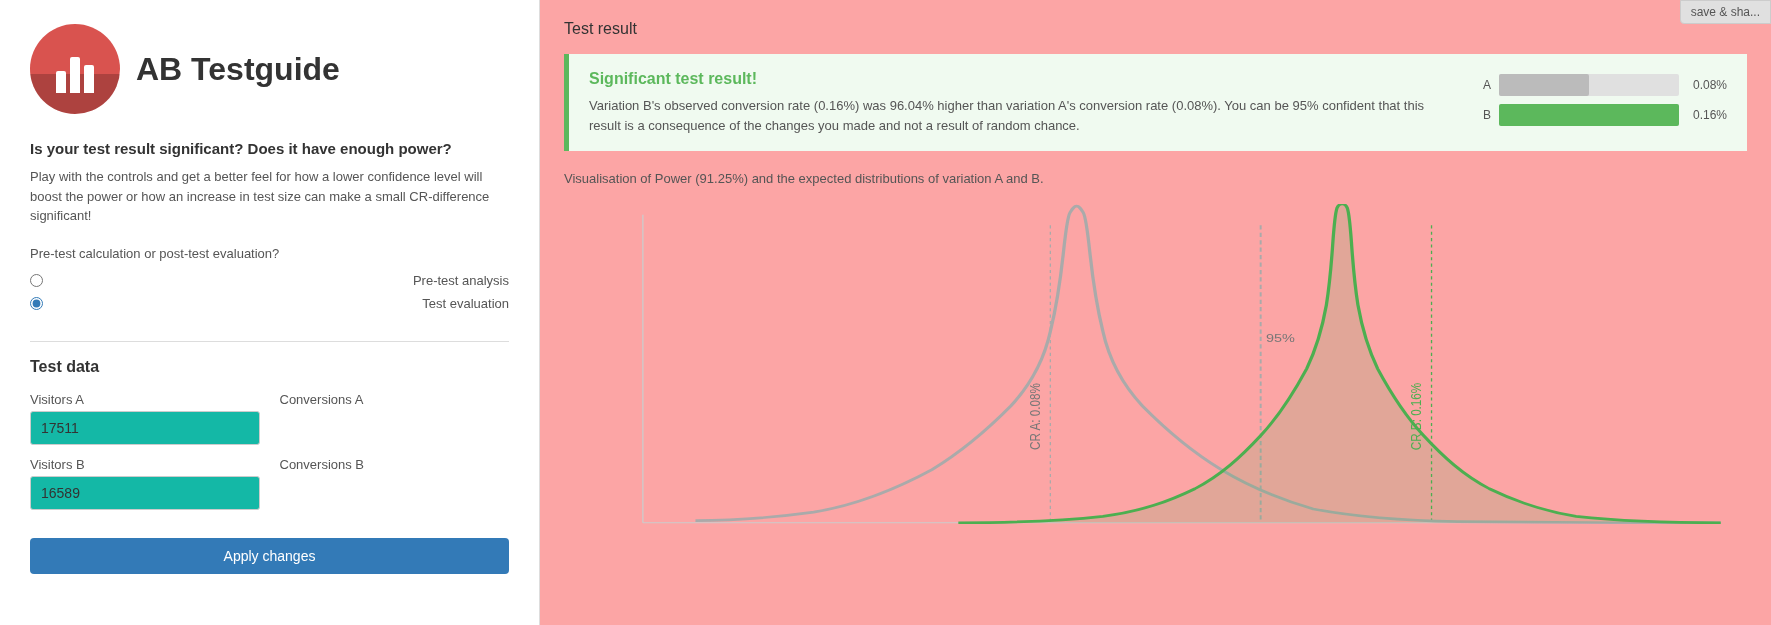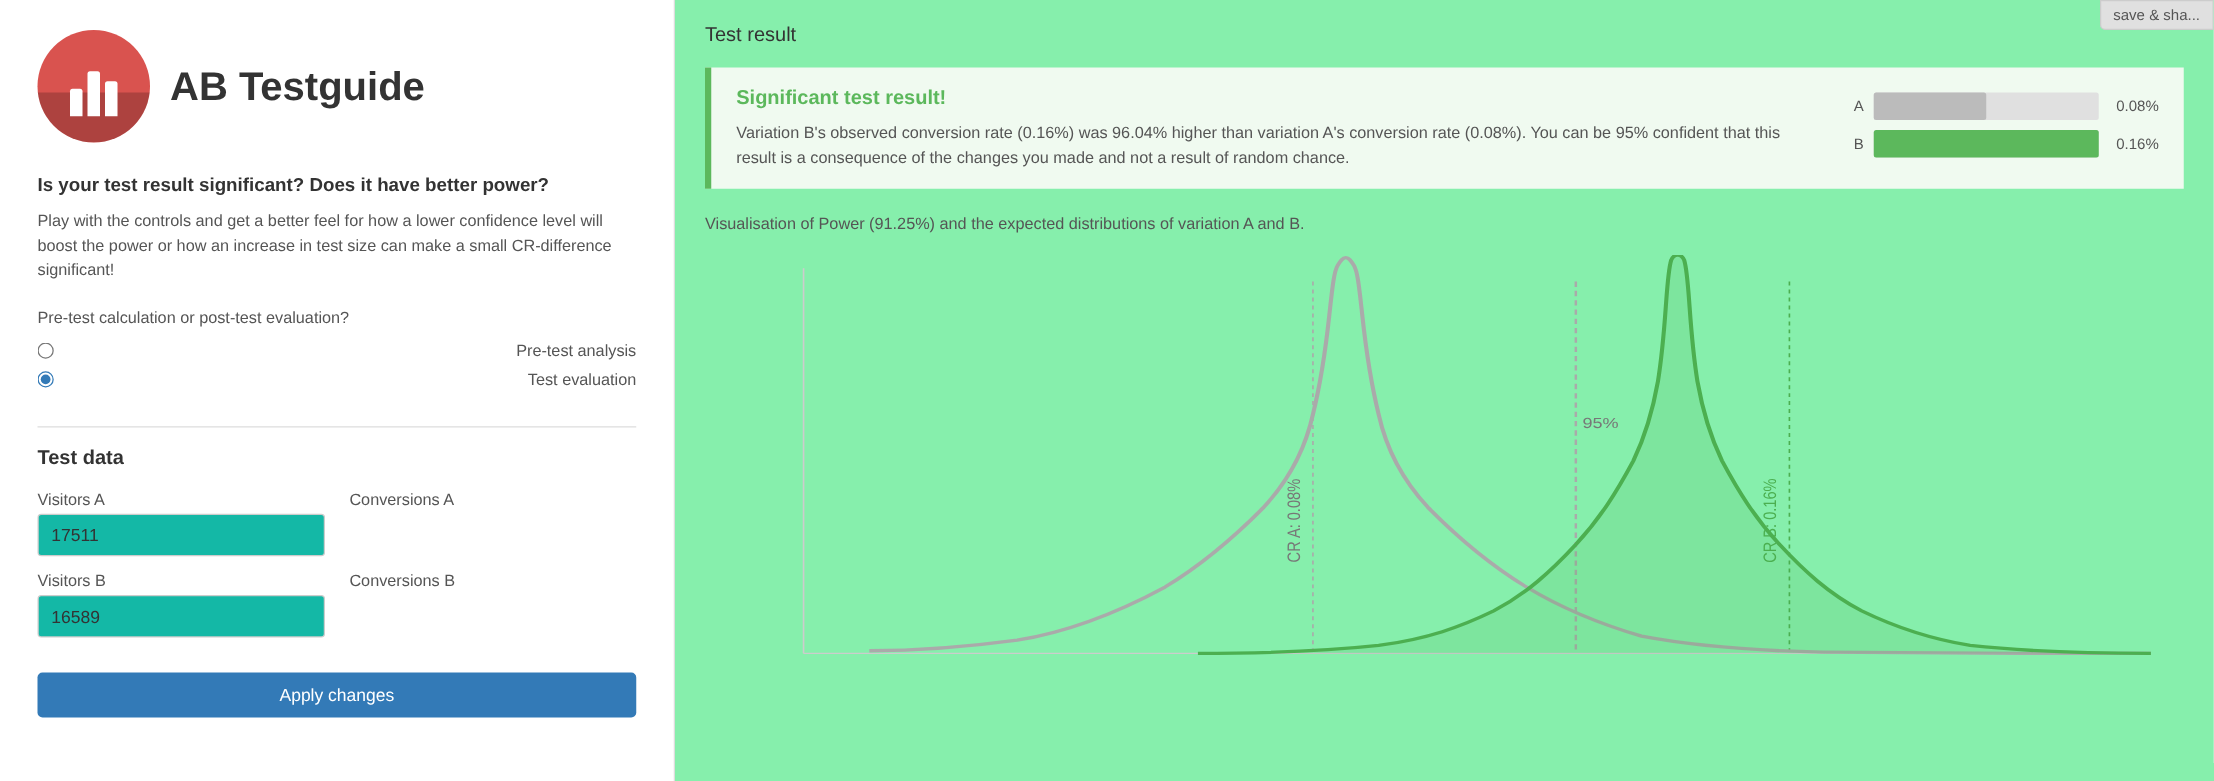--- a/index.html
+++ b/index.html
@@ -151,21 +151,21 @@
       padding: 10px 20px;
       font-size: 14px;
       cursor: pointer;
       display: inline-block;
       margin-top: 8px;
     }
 
     
     .right-panel {
       flex: 1;
-      background: #86efac;
+      background: #fca5a5;
       padding: 20px 24px;
       position: relative;
       overflow: hidden;
     }
 
     .save-share-btn {
       position: absolute;
       top: 0;
       right: 0;
       background: #e0e0e0;
@@ -289,21 +289,21 @@
         <div class="logo-bar" style="width:10px;height:22px;"></div>
         <div class="logo-bar" style="width:10px;height:36px;"></div>
         <div class="logo-bar" style="width:10px;height:28px;"></div>
       </div>
     </div>
     <div class="logo-text">
       <span>AB</span> <span>Testguide</span>
     </div>
   </div>
 
-  <div class="tagline">Is your test result significant? Does it have better power?</div>
+  <div class="tagline">Is your test result significant? Does it have enough power?</div>
   <div class="description">Play with the controls and get a better feel for how a lower confidence level will boost the power or how an increase in test size can make a small CR-difference significant!</div>
 
   <div class="section-label">Pre-test calculation or post-test evaluation?</div>
 
   <div class="radio-group">
     <div class="radio-item">
       <input type="radio" name="mode" id="pre-test" style="">
       <label for="pre-test">Pre-test analysis</label>
     </div>
     <div class="radio-item">

